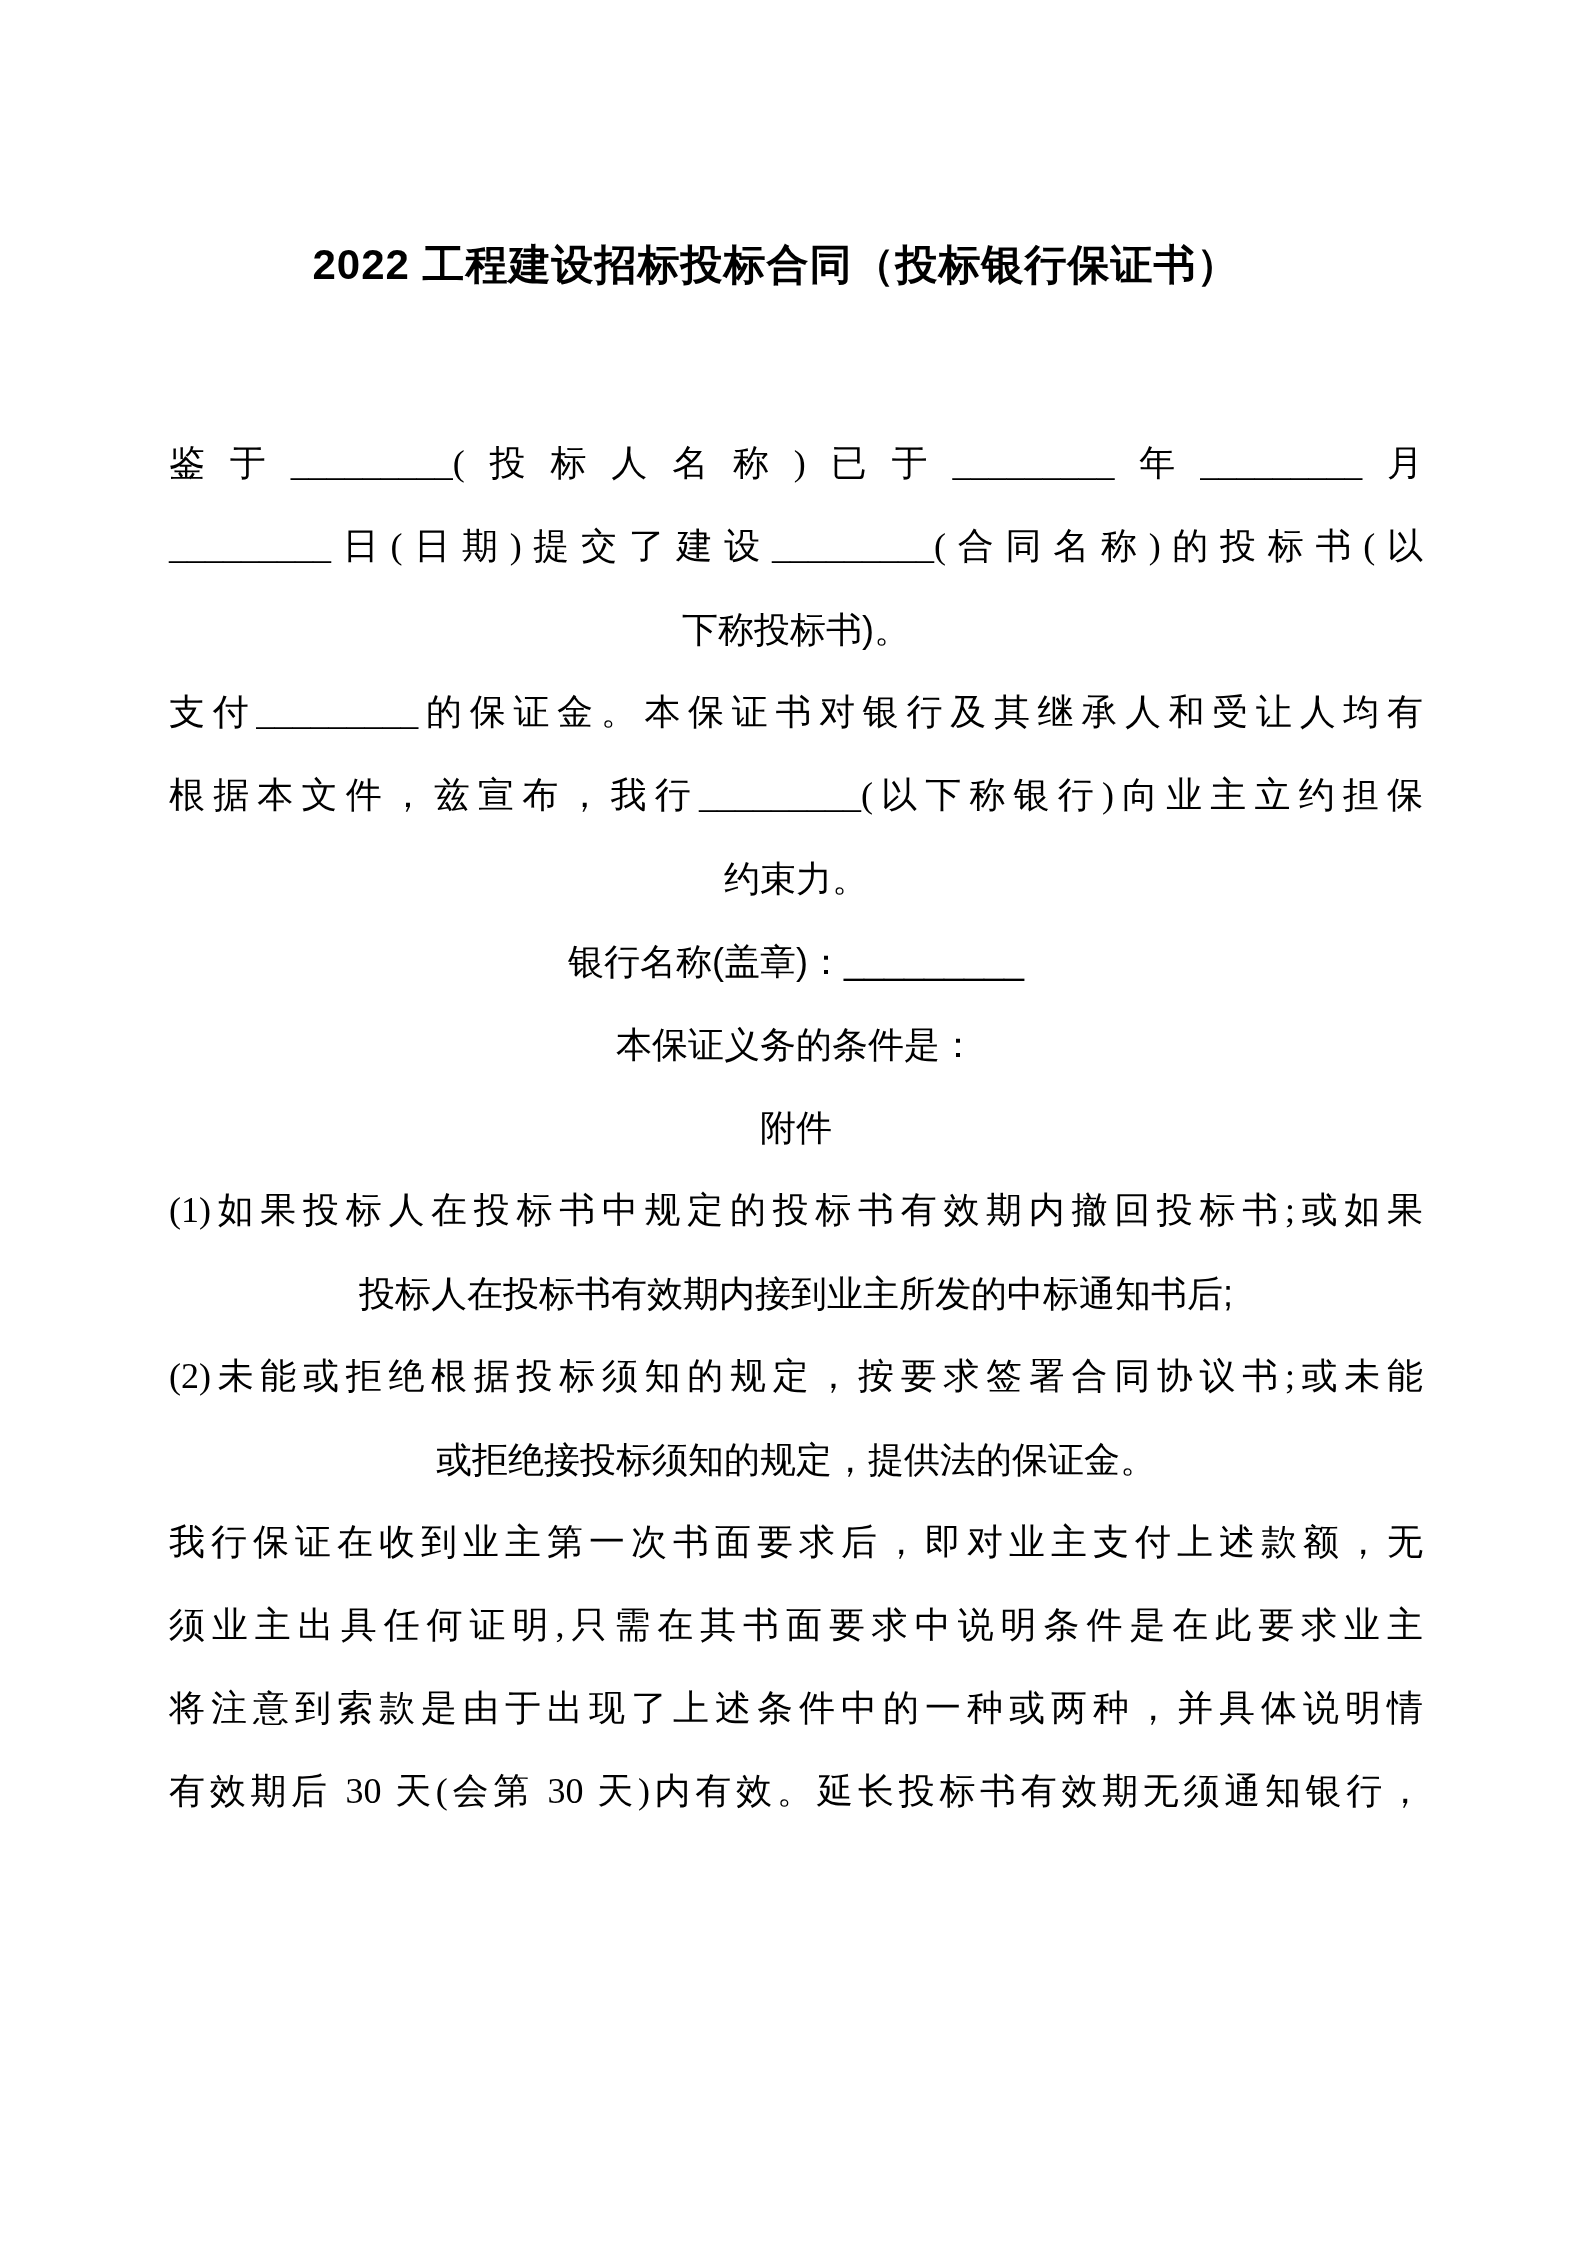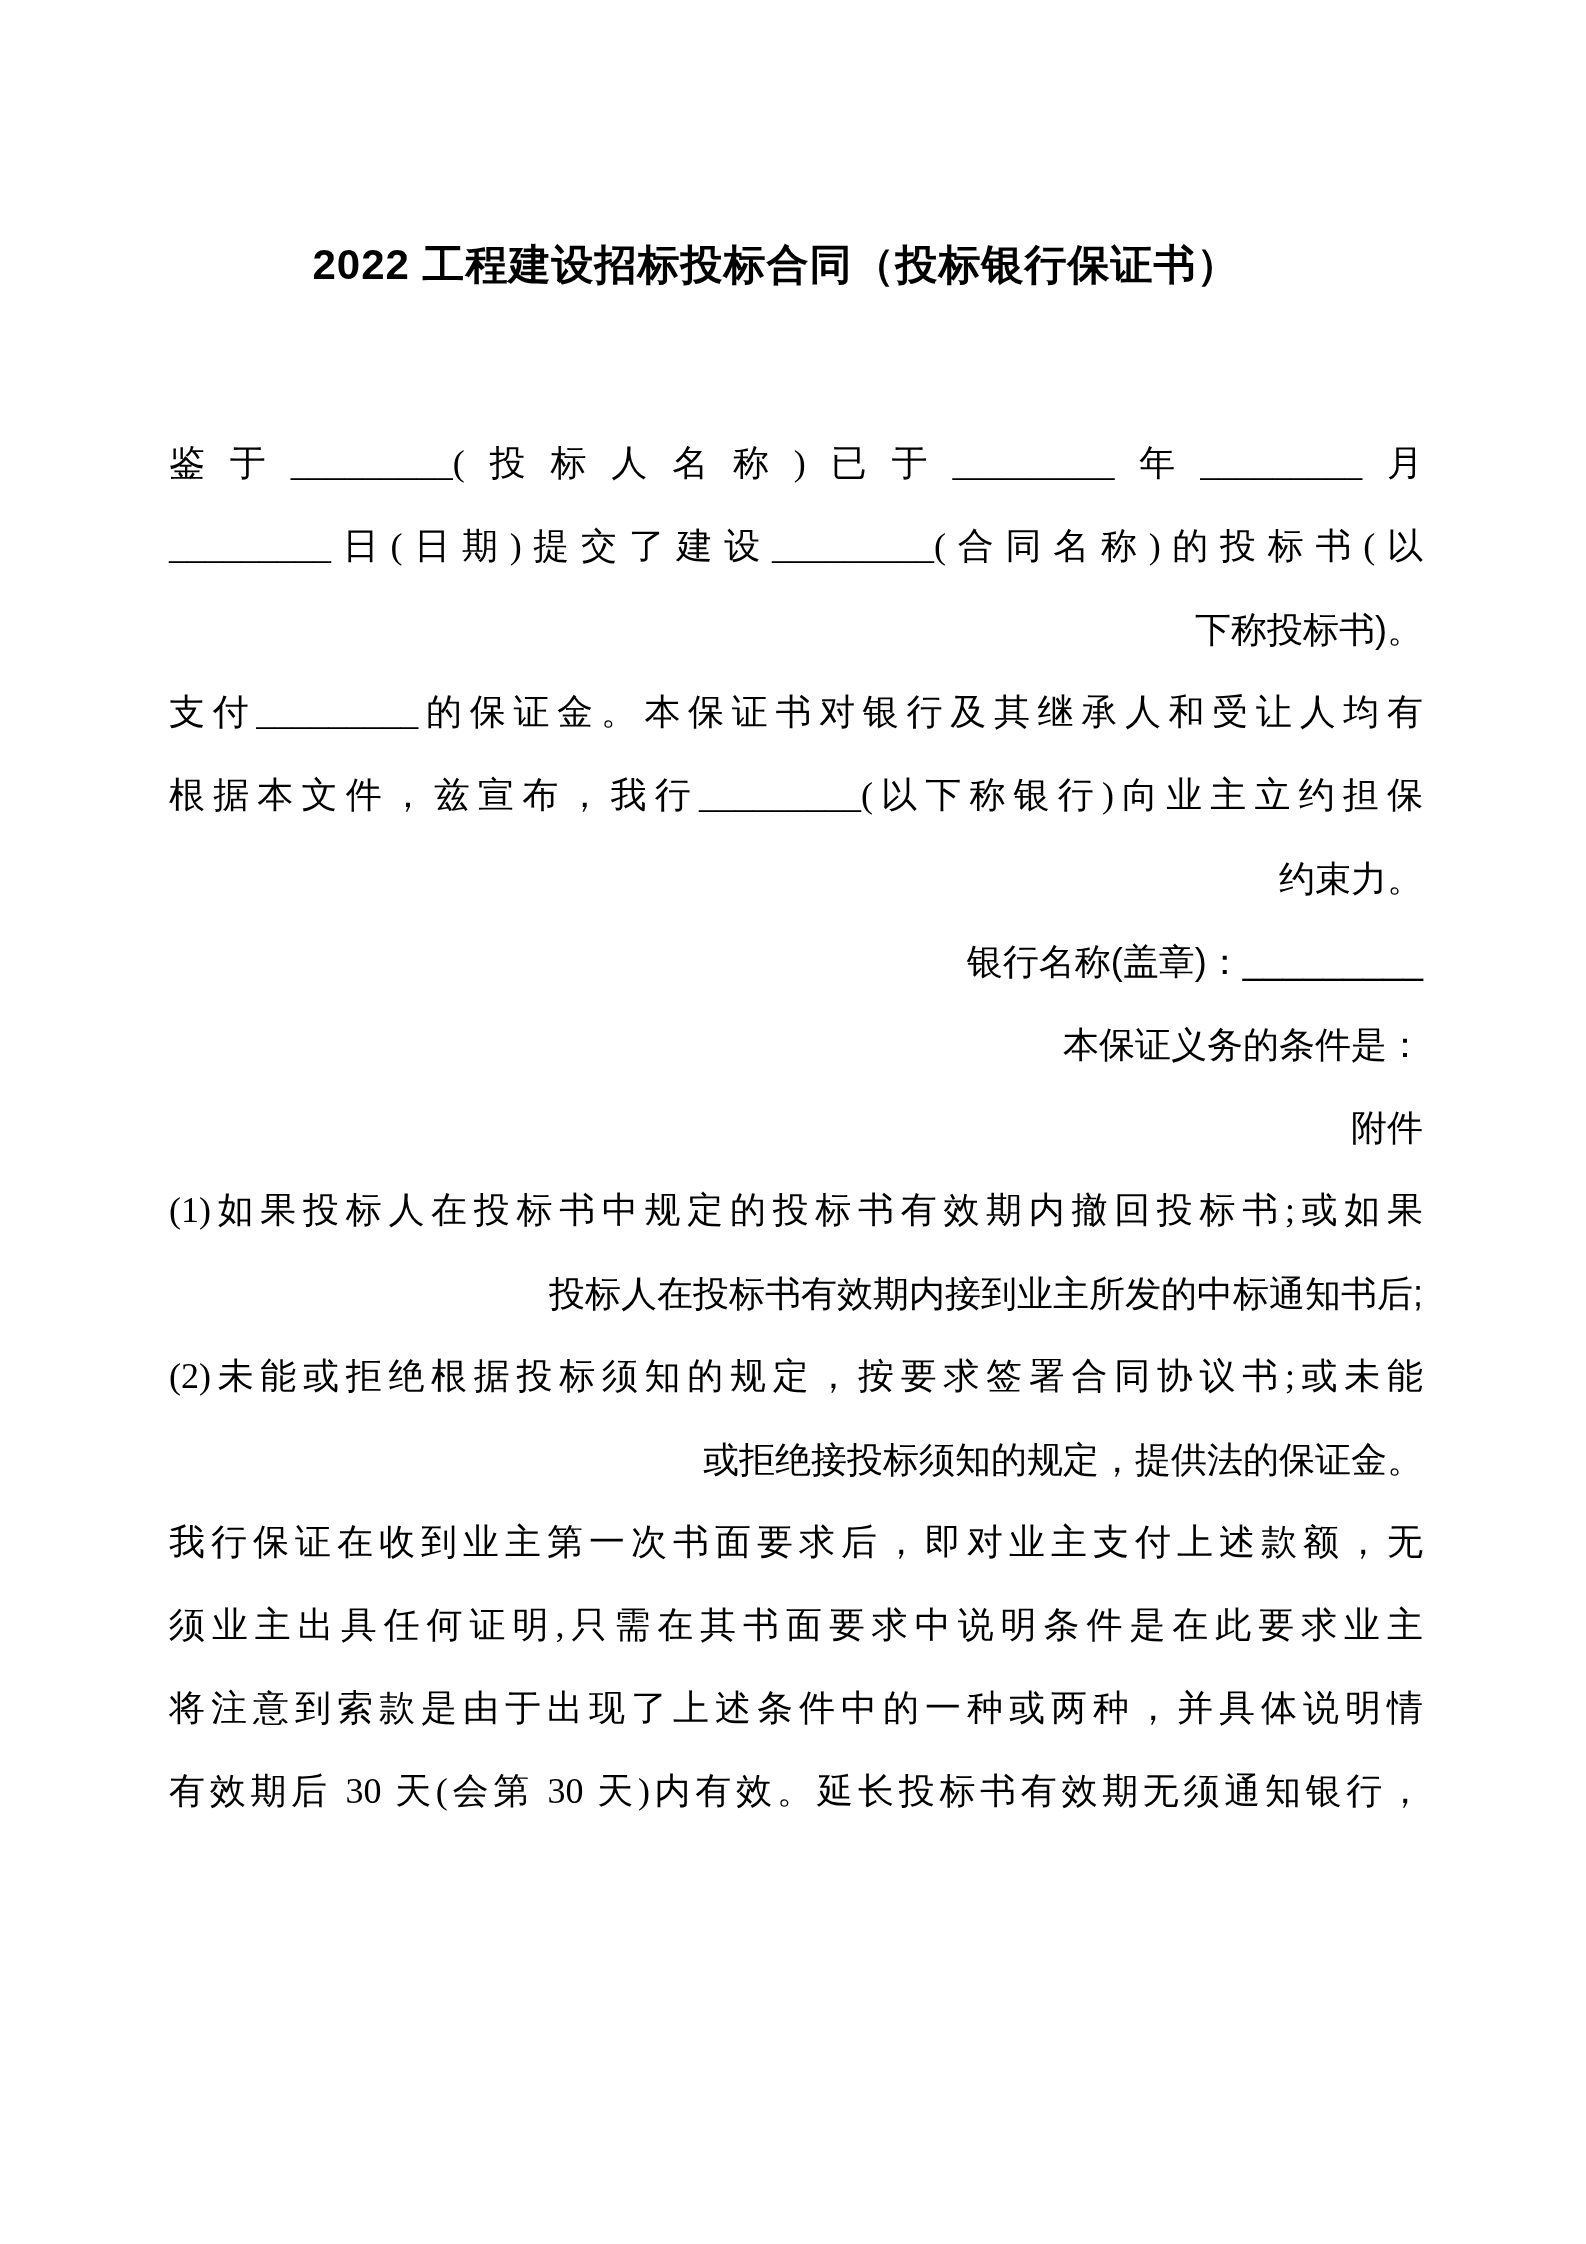--- a/index.html
+++ b/index.html
@@ -30,21 +30,21 @@
     text-align: center;
     margin: 0 40px 128px 0;
     letter-spacing: 1px;
     white-space: nowrap;
   }
   .doc-body .line {
     font-size: 36px;
     font-weight: 400;
     line-height: 83px;
     height: 83px;
-    text-align: right;
+    text-align: center;
     white-space: nowrap;
   }
   
   .doc-body .line.j {
     white-space: normal;
     text-align: justify;
     text-align-last: justify;
     font-family: Liberation Serif, serif;
   }
 </style>

